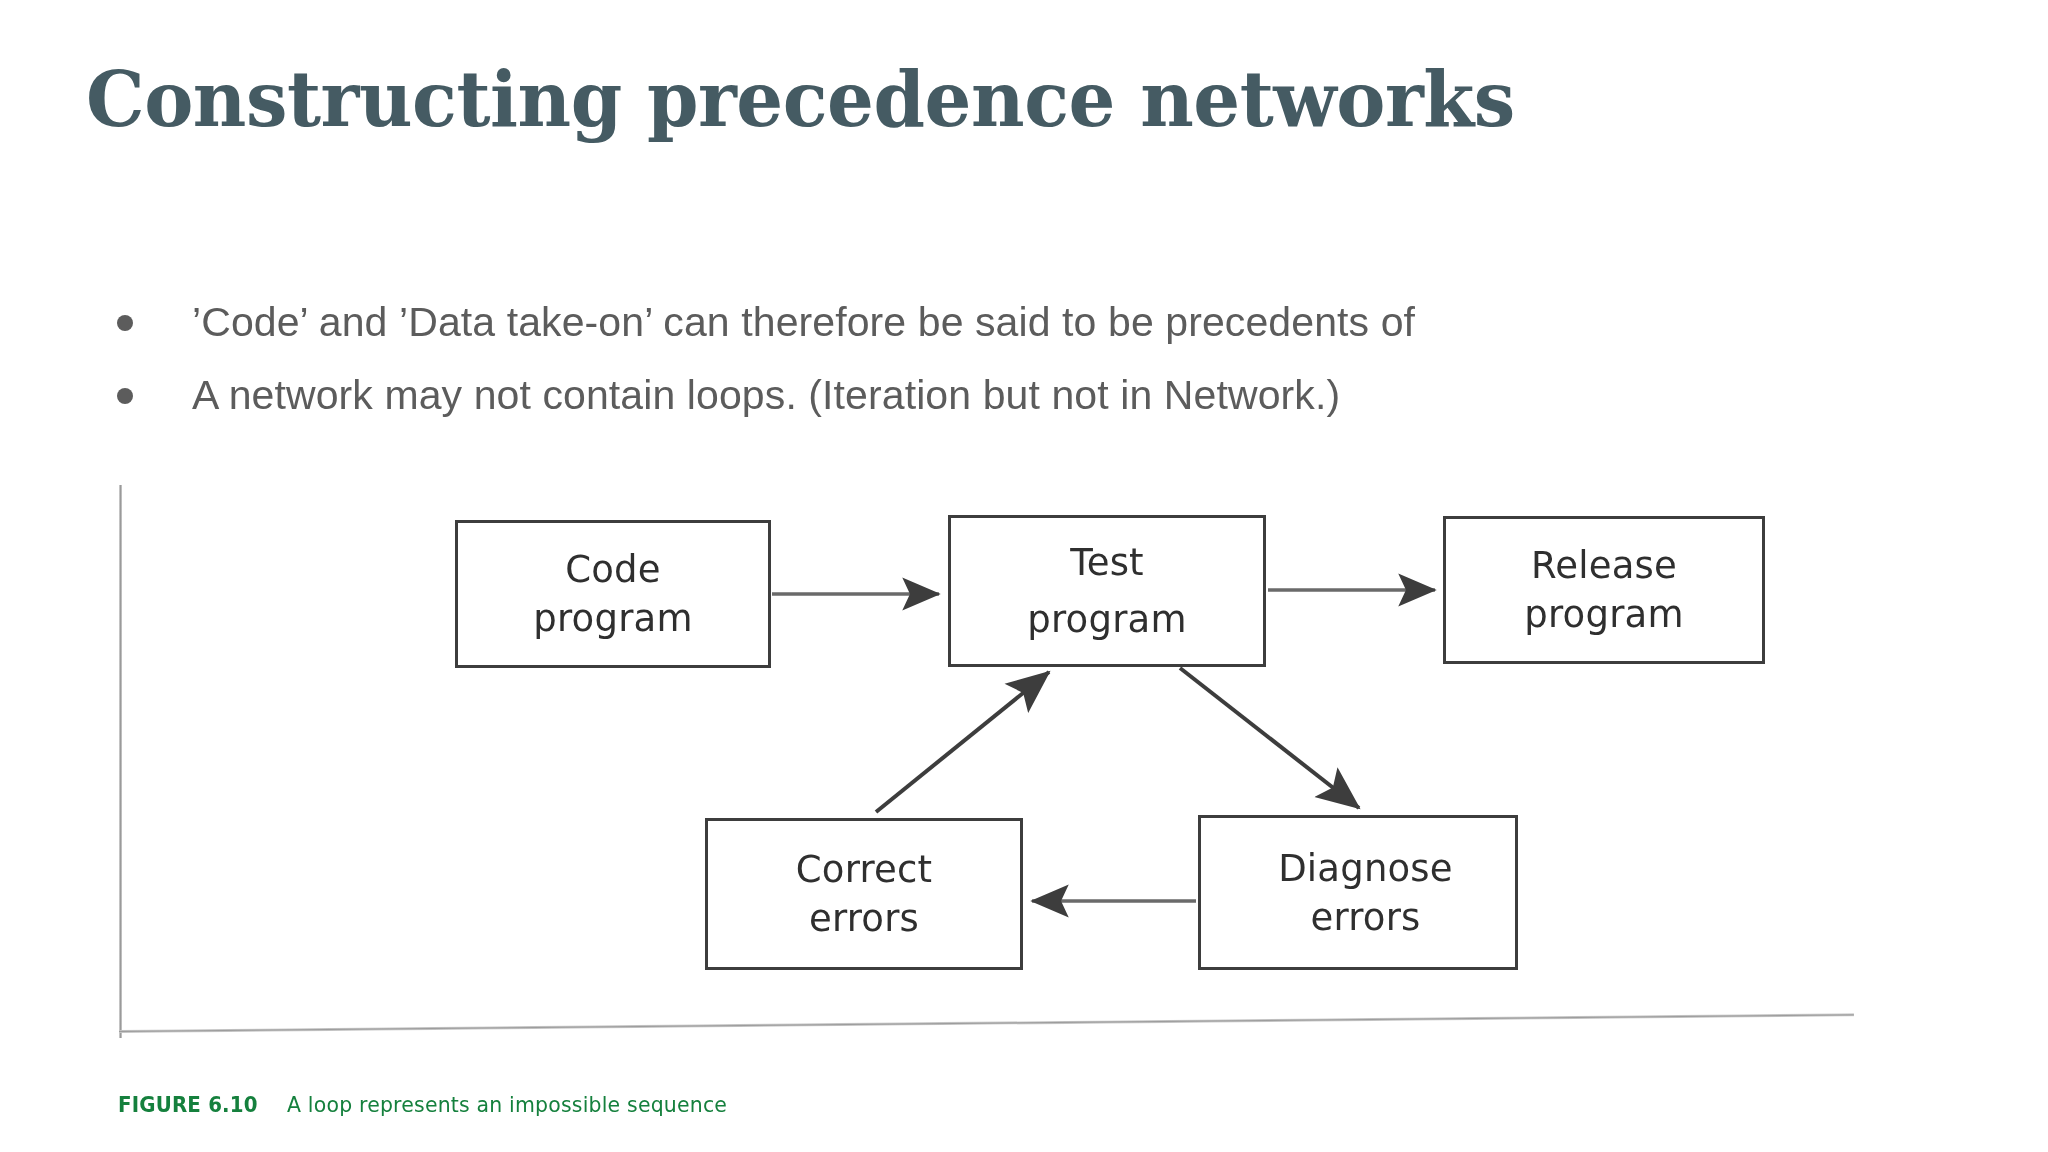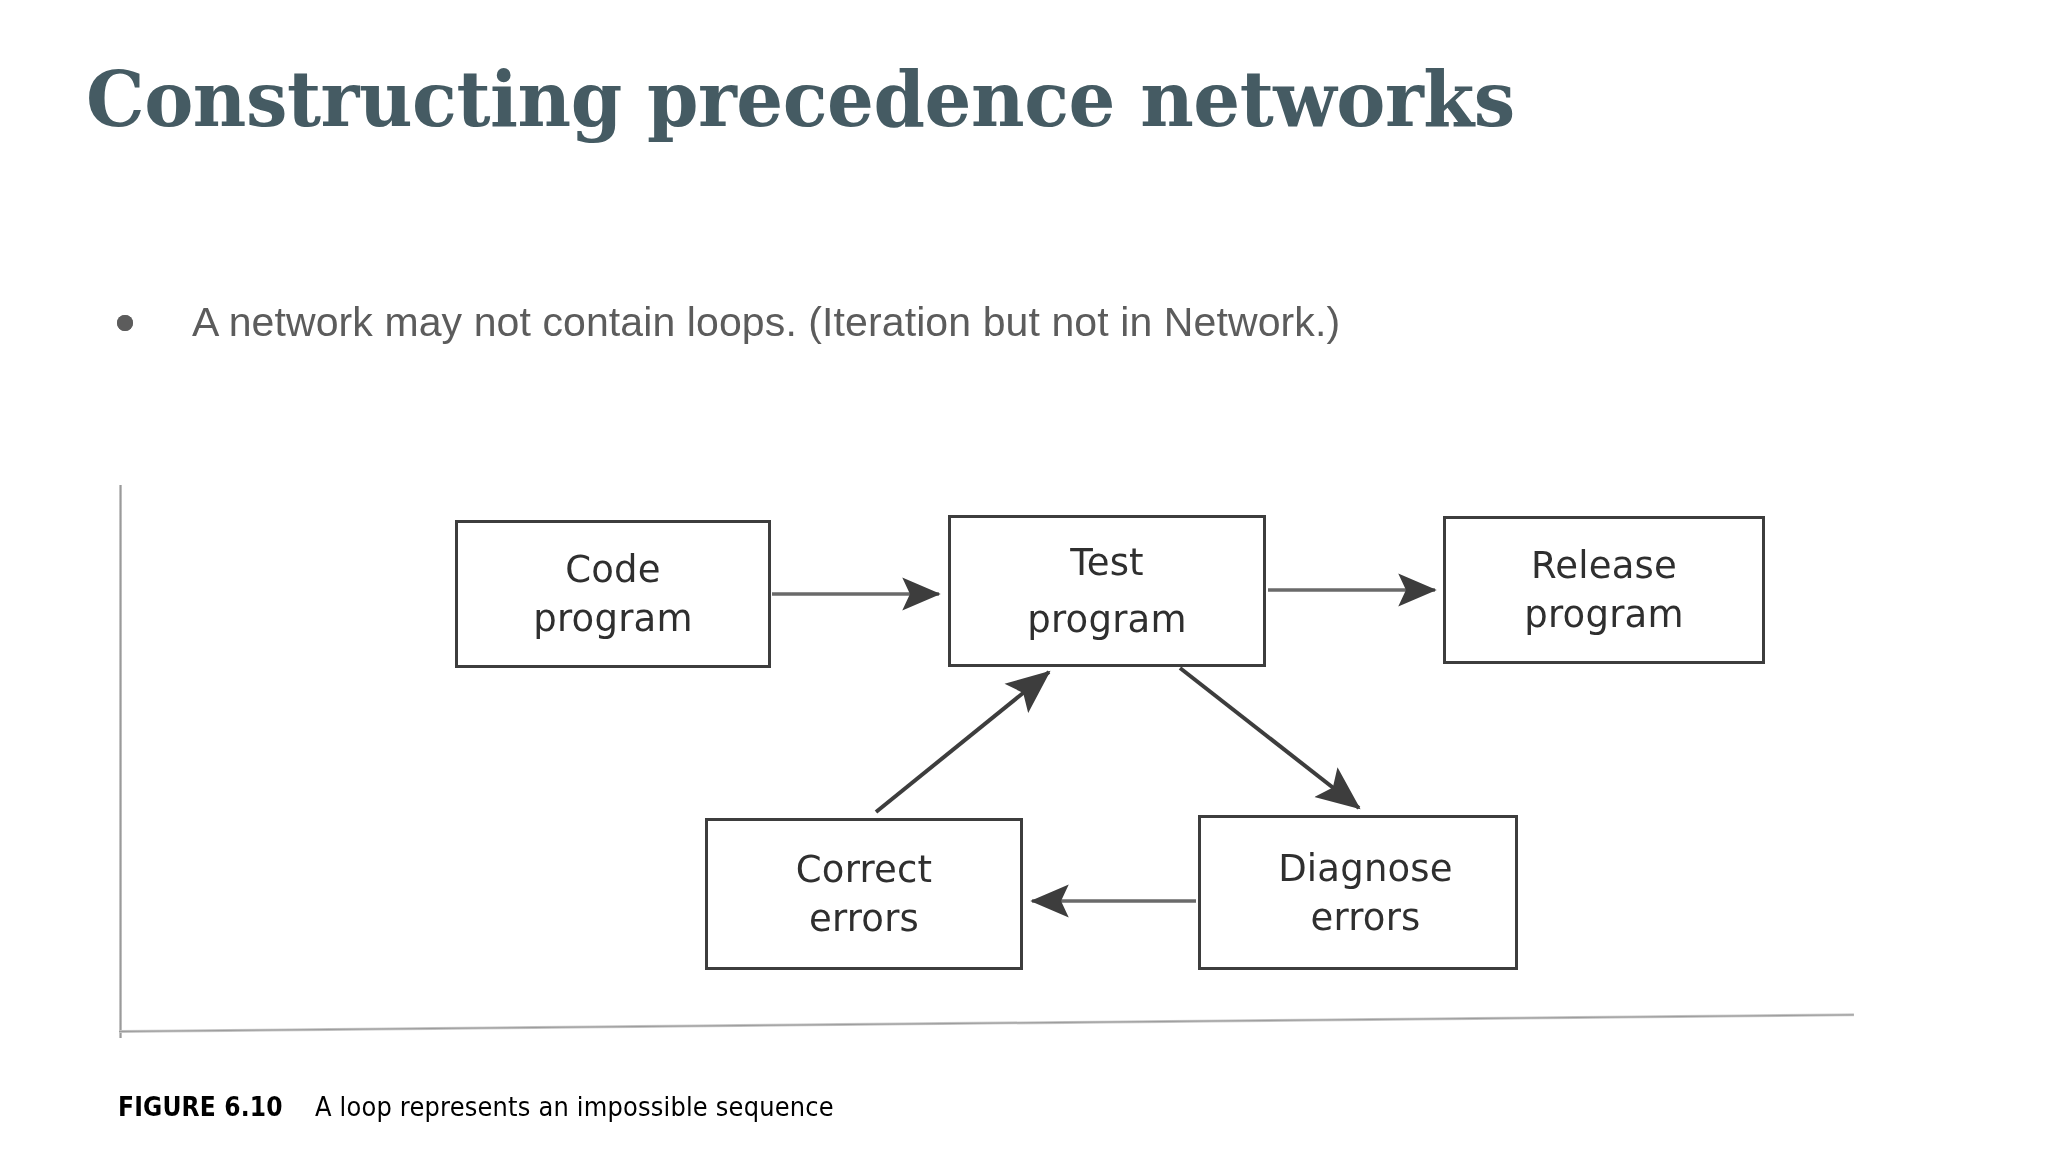--- a/index.html
+++ b/index.html
@@ -130,22 +130,22 @@
     width: 2048px; height: 1152px;
     z-index: 2;
     pointer-events: none;
   }
 
   
   .caption {
     position: absolute;
     left: 118px;
     top: 1092px;
-    color: #000000;
-    font-size: 26px;
+    color: #15803d;
+    font-size: 22px;
     letter-spacing: 0.2px;
     white-space: nowrap;
   }
   .caption .fig-label {
     font-weight: 700;
     font-family: "DejaVu Sans", "Liberation Sans", sans-serif;
     transform: scaleX(0.9);
     display: inline-block;
     transform-origin: left bottom;
     margin-right: 14px;
@@ -160,20 +160,21 @@
 </head>
 <body>
 
 <div class="slide-title">Constructing precedence networks</div>
 
 <div class="bullets">
 
   <div class="bullet-row">
     <span class="bullet-dot"></span>
     <span class="bullet-text">
+      <span class="cont">’Code’ and ’Data take-on’ can therefore be said to be precedents of</span>
     </span>
   </div>
 
   <div class="bullet-row">
     <span class="bullet-dot"></span>
     <span class="bullet-text">
       <span class="cont">A network may not contain loops. (Iteration but not in Network.)</span>
     </span>
   </div>
 

